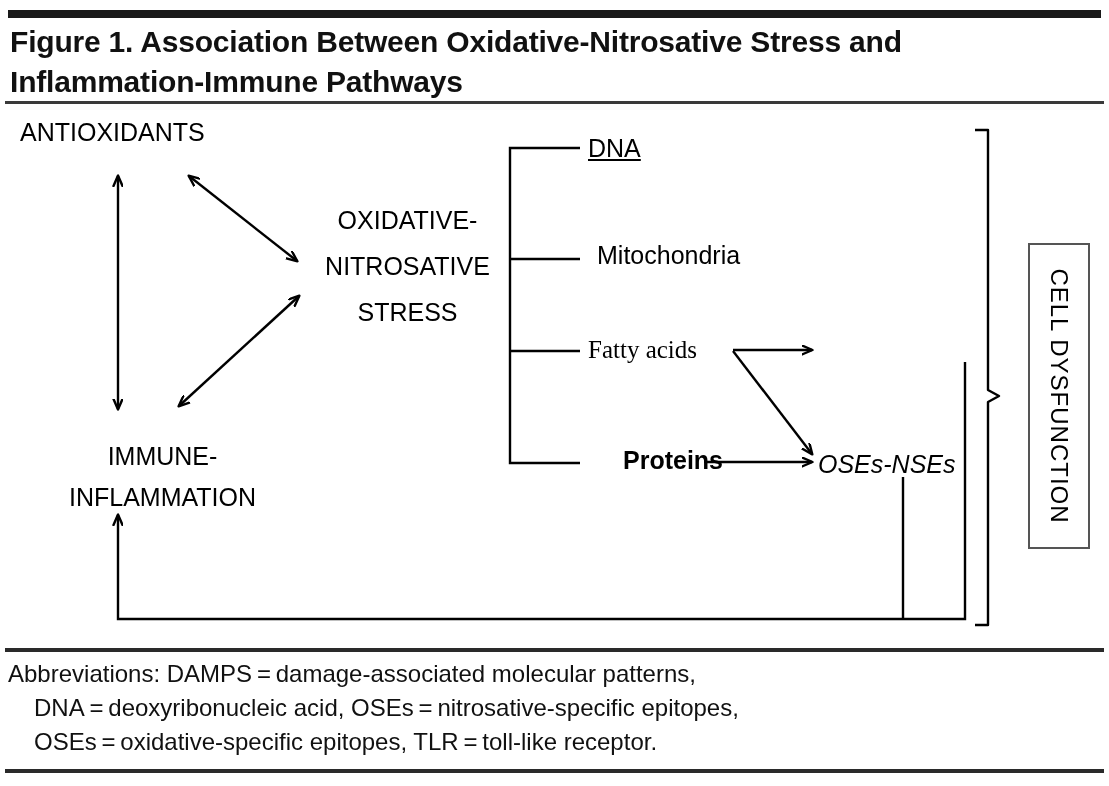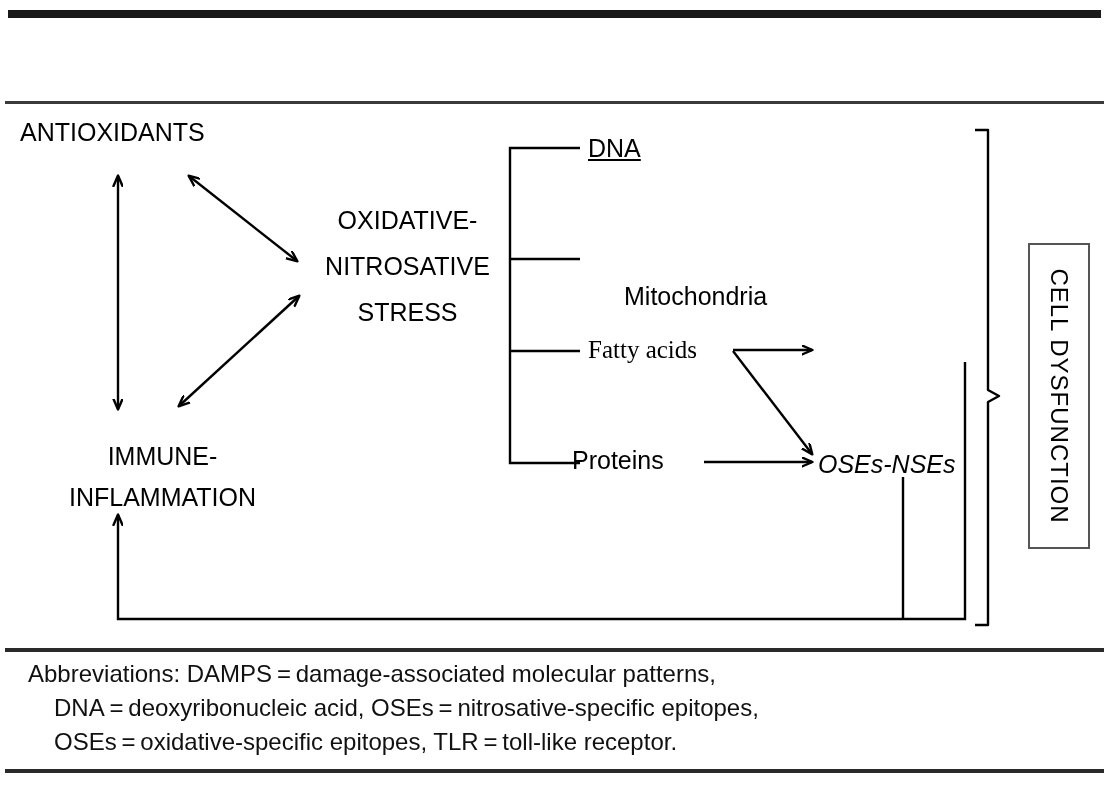--- a/index.html
+++ b/index.html
@@ -106,23 +106,23 @@
     width: 215px;
   }
   #node-immune {
     left: 45px;
     top: 340px;
     width: 235px;
   }
   #node-immune div { margin-bottom: 16px; }
 
   #node-dna        { left: 588px; top: 32px; text-decoration: underline; }
-  #node-mito       { left: 624px; top: 139px; margin-top: 41px; }
+  #node-mito       { left: 597px; top: 139px; }
   #node-fatty      { left: 588px; top: 233px; font-family: Liberation Serif, serif; }
-  #node-proteins   { left: 572px; top: 344px; }
+  #node-proteins   { left: 623px; top: 344px; font-weight: bold; }
   #node-damps      { left: 818px; top: 233px; }
   #node-oses       { left: 818px; top: 348px; font-style: italic; }
 
   
   #cell-dysfunction-box {
     position: absolute;
     left: 1028px;
     top: 139px;
     width: 62px;
     height: 306px;
@@ -138,36 +138,40 @@
     transform-origin: center center;
     white-space: nowrap;
     font-size: 24px;
     color: #000000;
     letter-spacing: 1px;
   }
 
   
   #abbreviations {
     position: absolute;
-    left: 28px;
+    left: 8px;
     top: 657px;
     width: 1080px;
     font-size: 24px;
     line-height: 1.42;
     color: #111111;
   }
   #abbreviations .abbr-line-indent { padding-left: 26px; }
 </style>
 </head>
 <body>
 
 <div id="figure-root">
 
   <div class="rule-top-heavy"></div>
 
+  <div id="fig-title">
+    <span>Figure 1. Association Between Oxidative-Nitrosative Stress and</span><br>
+    <span>Inflammation-Immune Pathways</span>
+  </div>
 
   <div class="rule-under-title"></div>
 
   <div id="diagram-canvas">
 
     <svg id="diagram-svg" width="1109" height="544" viewBox="0 0 1109 544">
       <defs>
         <marker id="arrowEnd" markerWidth="13" markerHeight="13" refX="10.5" refY="5" orient="auto" markerUnits="userSpaceOnUse">
           <path d="M0.5,0.5 L11,5 L0.5,9.5" fill="none" stroke="#000000" stroke-width="2.4" stroke-linecap="round" stroke-linejoin="round"></path>
         </marker>

